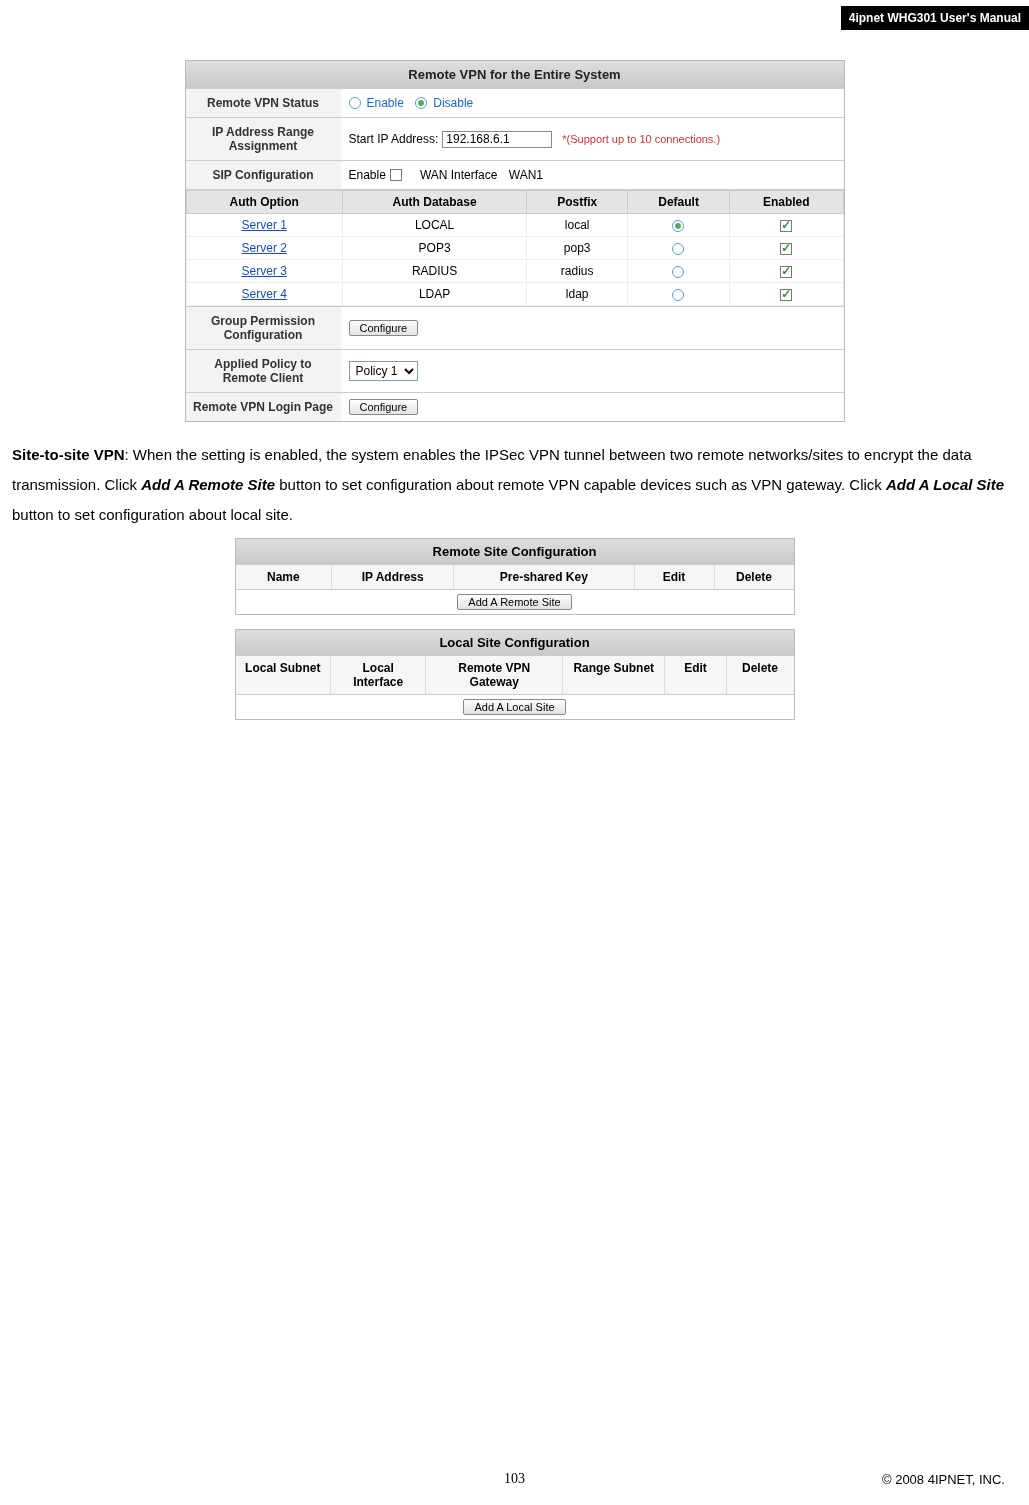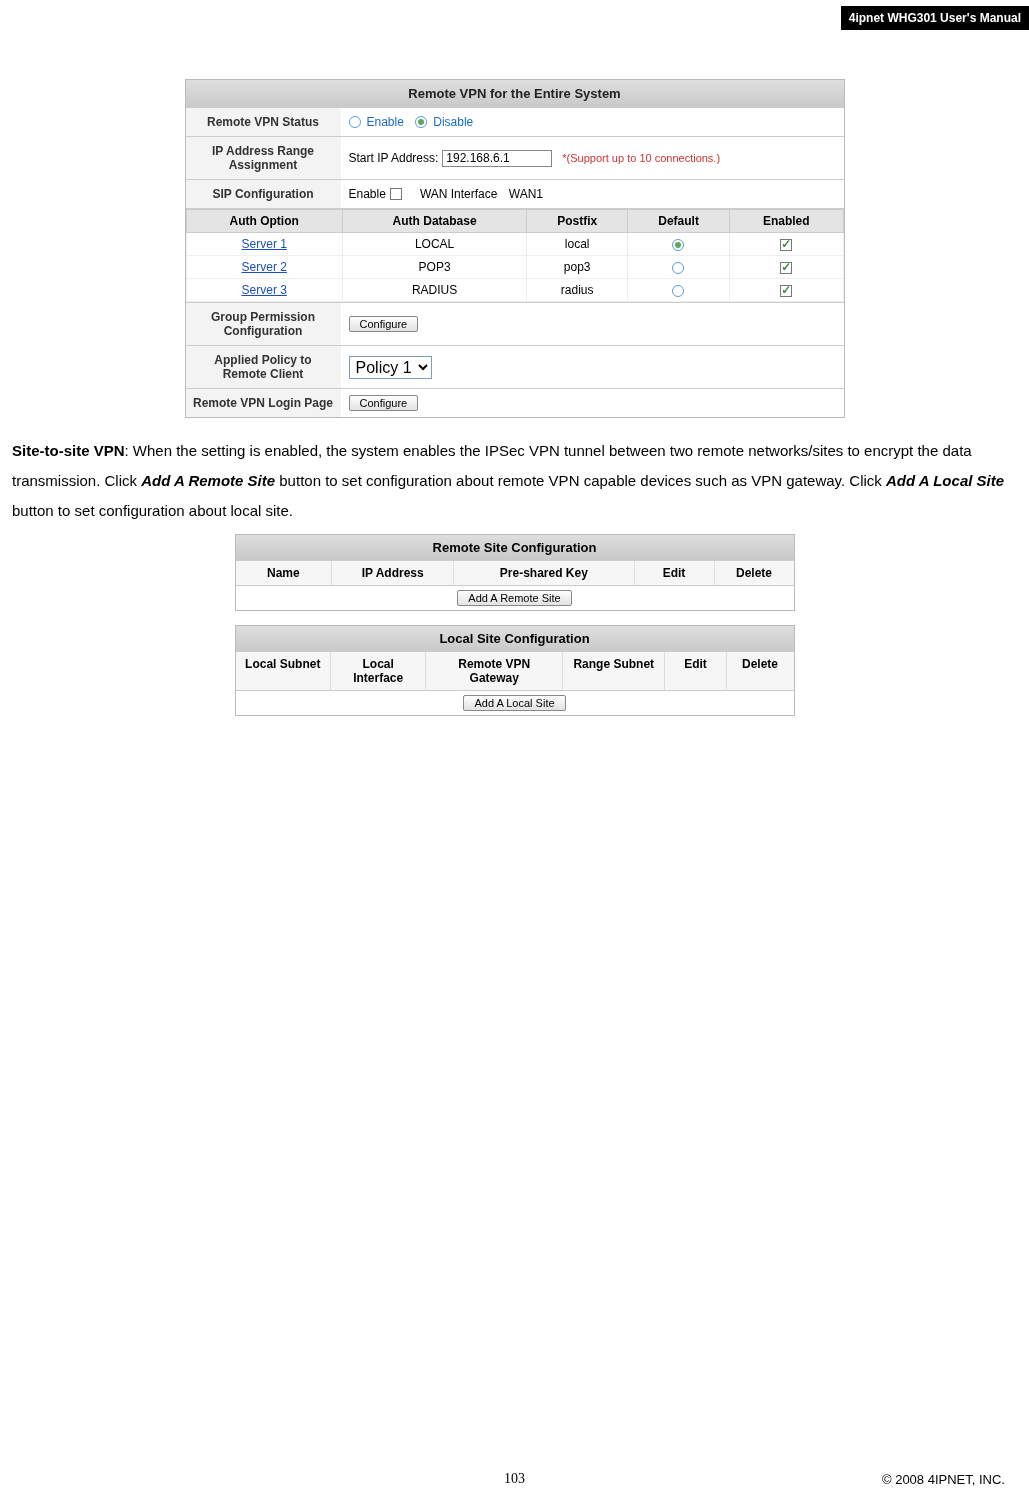--- a/index.html
+++ b/index.html
@@ -19,21 +19,21 @@
     padding: 5px 8px;
     font-size: 12px;
     font-weight: bold;
     text-align: right;
     position: absolute;
     top: 6px;
     right: 0;
     margin-left: 20px;
   }
   .page-content {
-    padding-top: 79px;
+    padding-top: 60px;
   }
   .config-box {
     width: 660px;
     margin: 0 auto 10px auto;
     border: 1px solid #bbb;
     font-size: 12px;
   }
   .config-title {
     background: linear-gradient(#dedede,#c9c9c9);
     text-align: center;
@@ -83,21 +83,21 @@
   .text-input {
     font-family: Arial; font-size:12px; padding:1px 3px; border:1px solid #888;
     background:#fff; height:17px;
   }
   .btn-inset {
     font-family: Tahoma, Arial; font-size:11px; padding:1px 10px;
     border:1px solid #888; background:linear-gradient(#fefefe,#e2e2e2);
     border-radius:2px;
   }
   .select-inset {
-    font-family: Tahoma, Arial; font-size:16px; padding:1px 2px;
+    font-family: Tahoma, Arial; font-size:12px; padding:1px 2px;
     border:1px solid #7f9db9; background:#fff;
   }
   .red-note { color:#c33; font-size:11px; margin-left:6px; }
   .auth-table { border-collapse: collapse; width: 100%; font-size:12px;}
   .auth-table th { background:#e4e4e4; font-weight:bold; padding:4px 6px; border:1px solid #ccc;}
   .auth-table td { padding:4px 6px; text-align:center; border:1px solid #eee;}
   .auth-link { color:#1a4fbb; text-decoration:underline;}
   .body-text {
     font-size: 15px;
     line-height: 2.0;
@@ -193,20 +193,27 @@
                 <td><span class="radio-dot"></span></td>
                 <td><span class="checkbox checked"></span></td>
               </tr>
               <tr>
                 <td><a href="#" class="auth-link">Server 3</a></td>
                 <td>RADIUS</td>
                 <td>radius</td>
                 <td><span class="radio-dot"></span></td>
                 <td><span class="checkbox checked"></span></td>
               </tr>
+              <tr>
+                <td><a href="#" class="auth-link">Server 4</a></td>
+                <td>LDAP</td>
+                <td>ldap</td>
+                <td><span class="radio-dot"></span></td>
+                <td><span class="checkbox checked"></span></td>
+              </tr>
             </tbody>
         </table>
       </div>
     </div>
 
     <div class="config-row">
       <div class="config-label">Group Permission Configuration</div>
       <div class="config-value">
         <button class="btn-inset">Configure</button>
       </div>

